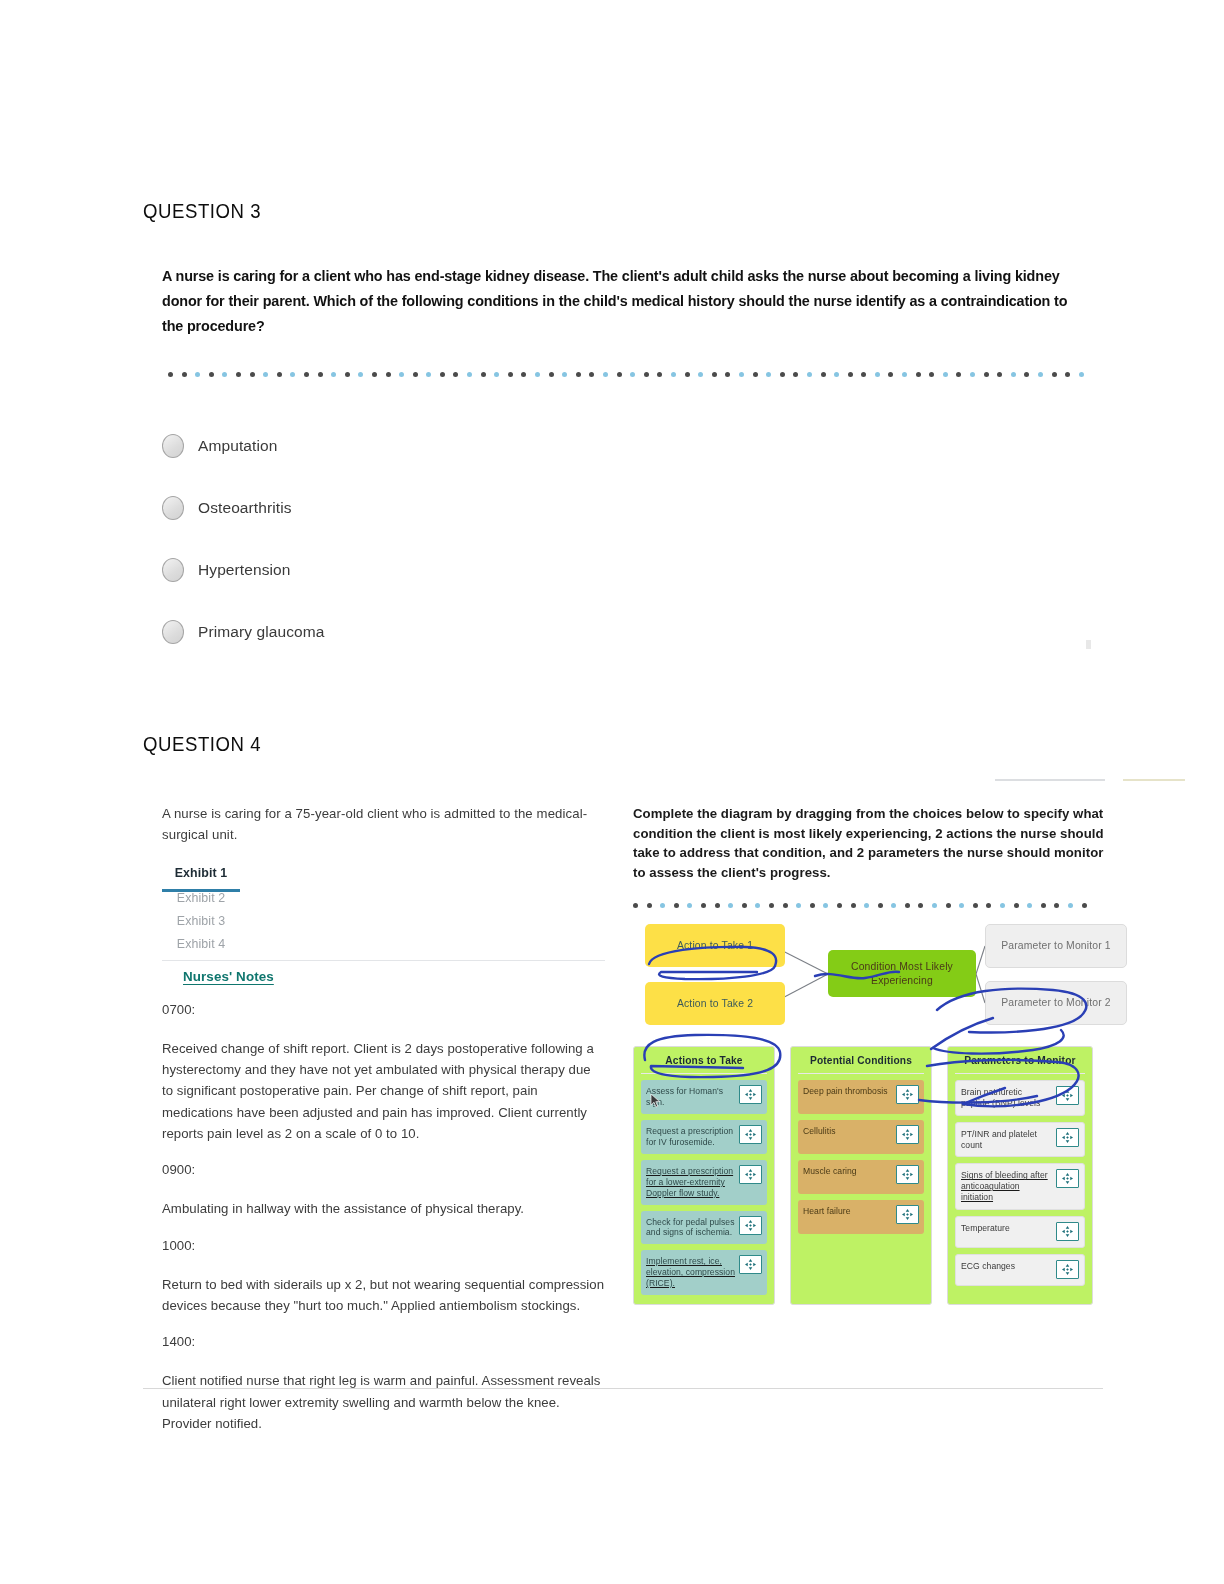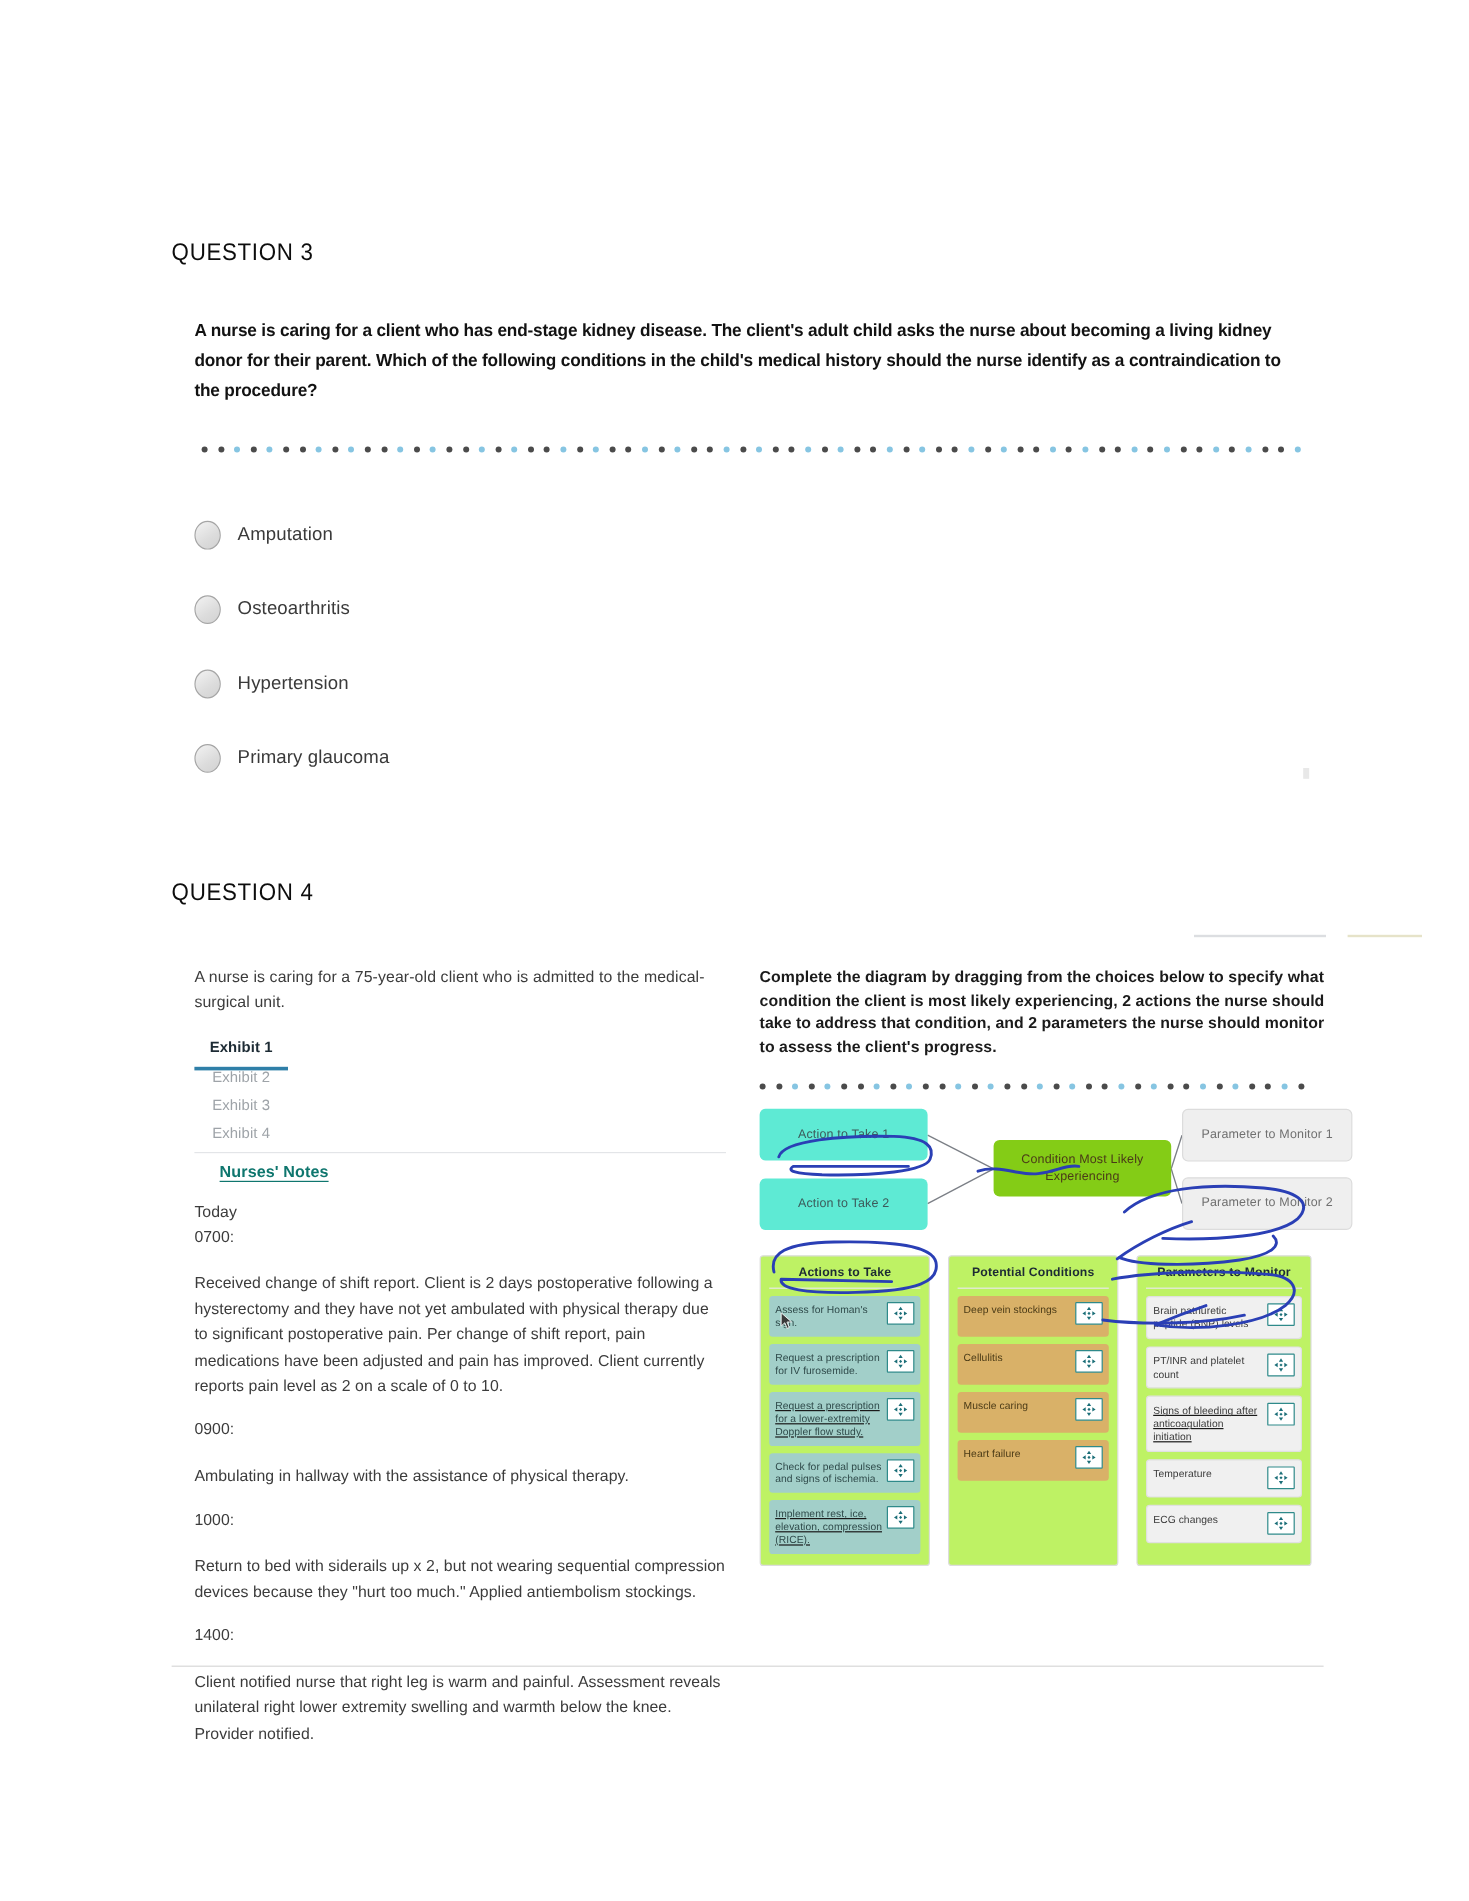--- a/index.html
+++ b/index.html
@@ -212,24 +212,24 @@
     align-items: center;
     justify-content: center;
     text-align: center;
     font-size: 10.4px;
     line-height: 1.32;
     letter-spacing: 0.15px;
     box-sizing: border-box;
     padding: 4px 6px;
   }
   .node.action {
-    left: 0;
+    left: 12px;
     width: 140px;
     height: 43px;
-    background: #5eead4;
+    background: #fde047;
     color: #3c5a5a;
   }
   .node.action.a1 { top: 0; }
   .node.action.a2 { top: 58px; }
   .node.cond {
     left: 195px;
     top: 26px;
     width: 148px;
     height: 47px;
     background: #84cc16;
@@ -460,21 +460,20 @@
             <div class="tab active">Exhibit 1</div>
             <div class="tab">Exhibit 2</div>
             <div class="tab">Exhibit 3</div>
             <div class="tab">Exhibit 4</div>
           </div>
 
         <div class="notes-title">Nurses' Notes</div>
 
         <div id="notes-body">
             <div class="notes-block">
-              <div class="notes-line">Today</div>
               <div class="notes-line">0700:</div>
               <div class="notes-gap"></div>
               <div class="notes-para">Received change of shift report. Client is 2 days postoperative following a hysterectomy and they have not yet ambulated with physical therapy due to significant postoperative pain. Per change of shift report, pain medications have been adjusted and pain has improved. Client currently reports pain level as 2 on a scale of 0 to 10.</div>
             </div>
             <div class="notes-block">
               <div class="notes-line">0900:</div>
               <div class="notes-gap"></div>
               <div class="notes-para">Ambulating in hallway with the assistance of physical therapy.</div>
             </div>
             <div class="notes-block">
@@ -627,21 +626,21 @@
                       <path d="M14.8 8 L11.4 10.2 L11.4 5.8 Z"></path>
                       <path d="M8 6.4 L9.6 8 L8 9.6 L6.4 8 Z"></path>
                     </g>
                   </svg>
                 </div>
               </div>
             </div>
             <div class="col conditions">
               <div class="col-title">Potential Conditions</div>
               <div class="chip gold h34">
-                <div class="chip-text">Deep vein stockings</div>
+                <div class="chip-text">Deep pain thrombosis</div>
                 <div class="handle">
                   <svg viewBox="0 0 16 16" width="13" height="13">
                     <g fill="#1b6e78">
                       <path d="M8 1.2 L10.2 4.6 L5.8 4.6 Z"></path>
                       <path d="M8 14.8 L5.8 11.4 L10.2 11.4 Z"></path>
                       <path d="M1.2 8 L4.6 5.8 L4.6 10.2 Z"></path>
                       <path d="M14.8 8 L11.4 10.2 L11.4 5.8 Z"></path>
                       <path d="M8 6.4 L9.6 8 L8 9.6 L6.4 8 Z"></path>
                     </g>
                   </svg>

